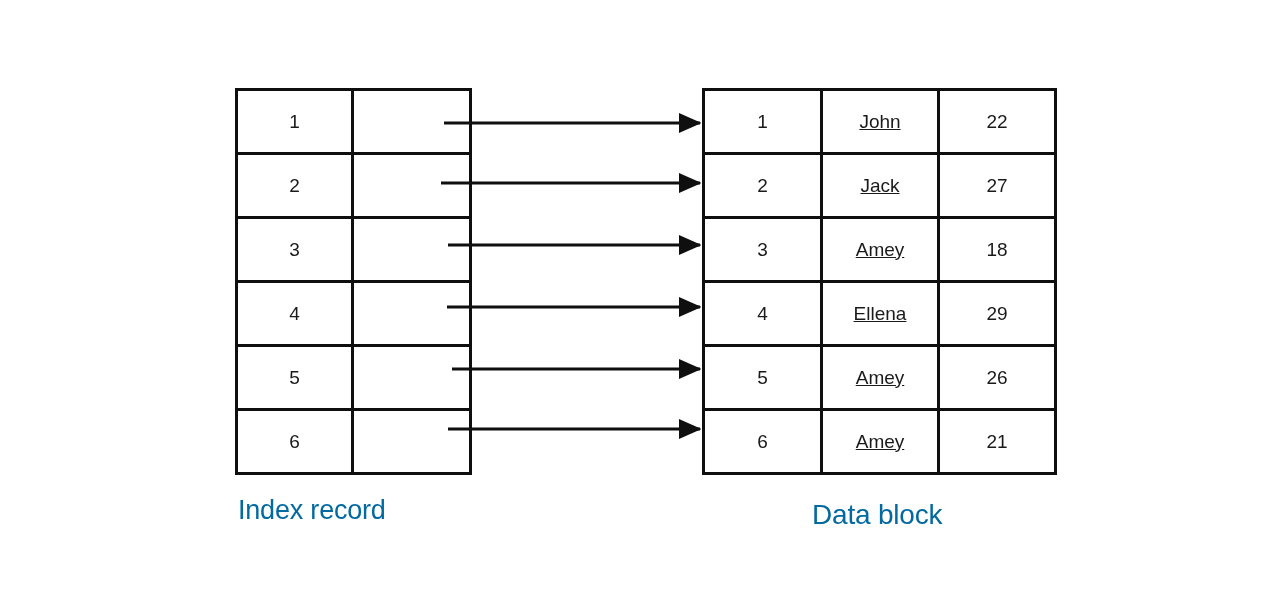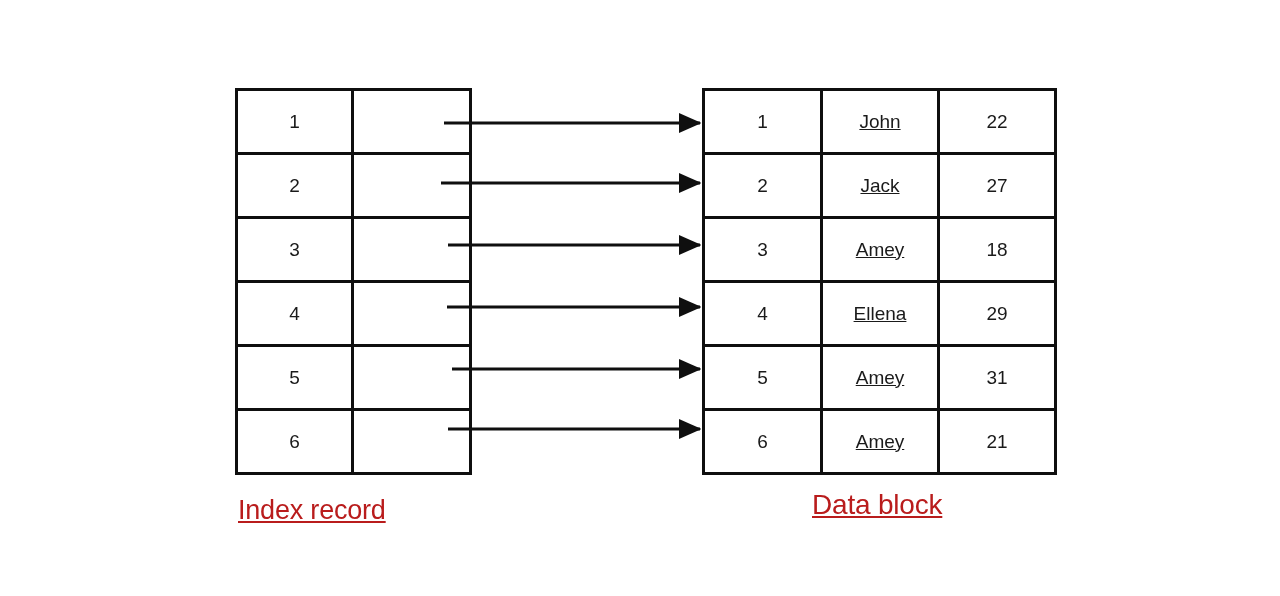--- a/index.html
+++ b/index.html
@@ -66,33 +66,32 @@
     top: 0;
     width: 1280px;
     height: 596px;
     pointer-events: none;
   }
 
   
   .caption {
     position: absolute;
     font-family: "Liberation Sans", sans-serif;
-    color: #b91c1c;
+    color: #0369a1;
     white-space: nowrap;
-    text-decoration: underline;
   }
   #caption-index {
     left: 238px;
     top: 495px;
     font-size: 27px;
     letter-spacing: -0.2px;
   }
   #caption-data {
     left: 812px;
-    top: 489px;
+    top: 499px;
     font-size: 28px;
     letter-spacing: -0.2px;
   }
 </style>
 </head>
 <body>
 
 <div id="canvas">
 
   <table id="index-table" class="tbl">
@@ -142,21 +141,21 @@
         <td class="age-col">18</td>
       </tr>
       <tr>
         <td class="id-col">4</td>
         <td class="name-col">Ellena</td>
         <td class="age-col">29</td>
       </tr>
       <tr>
         <td class="id-col">5</td>
         <td class="name-col">Amey</td>
-        <td class="age-col">31</td>
+        <td class="age-col">26</td>
       </tr>
       <tr>
         <td class="id-col">6</td>
         <td class="name-col">Amey</td>
         <td class="age-col">21</td>
       </tr>
     </tbody>
   </table>
 
   <svg id="arrows" viewBox="0 0 1280 596" width="1280" height="596">

